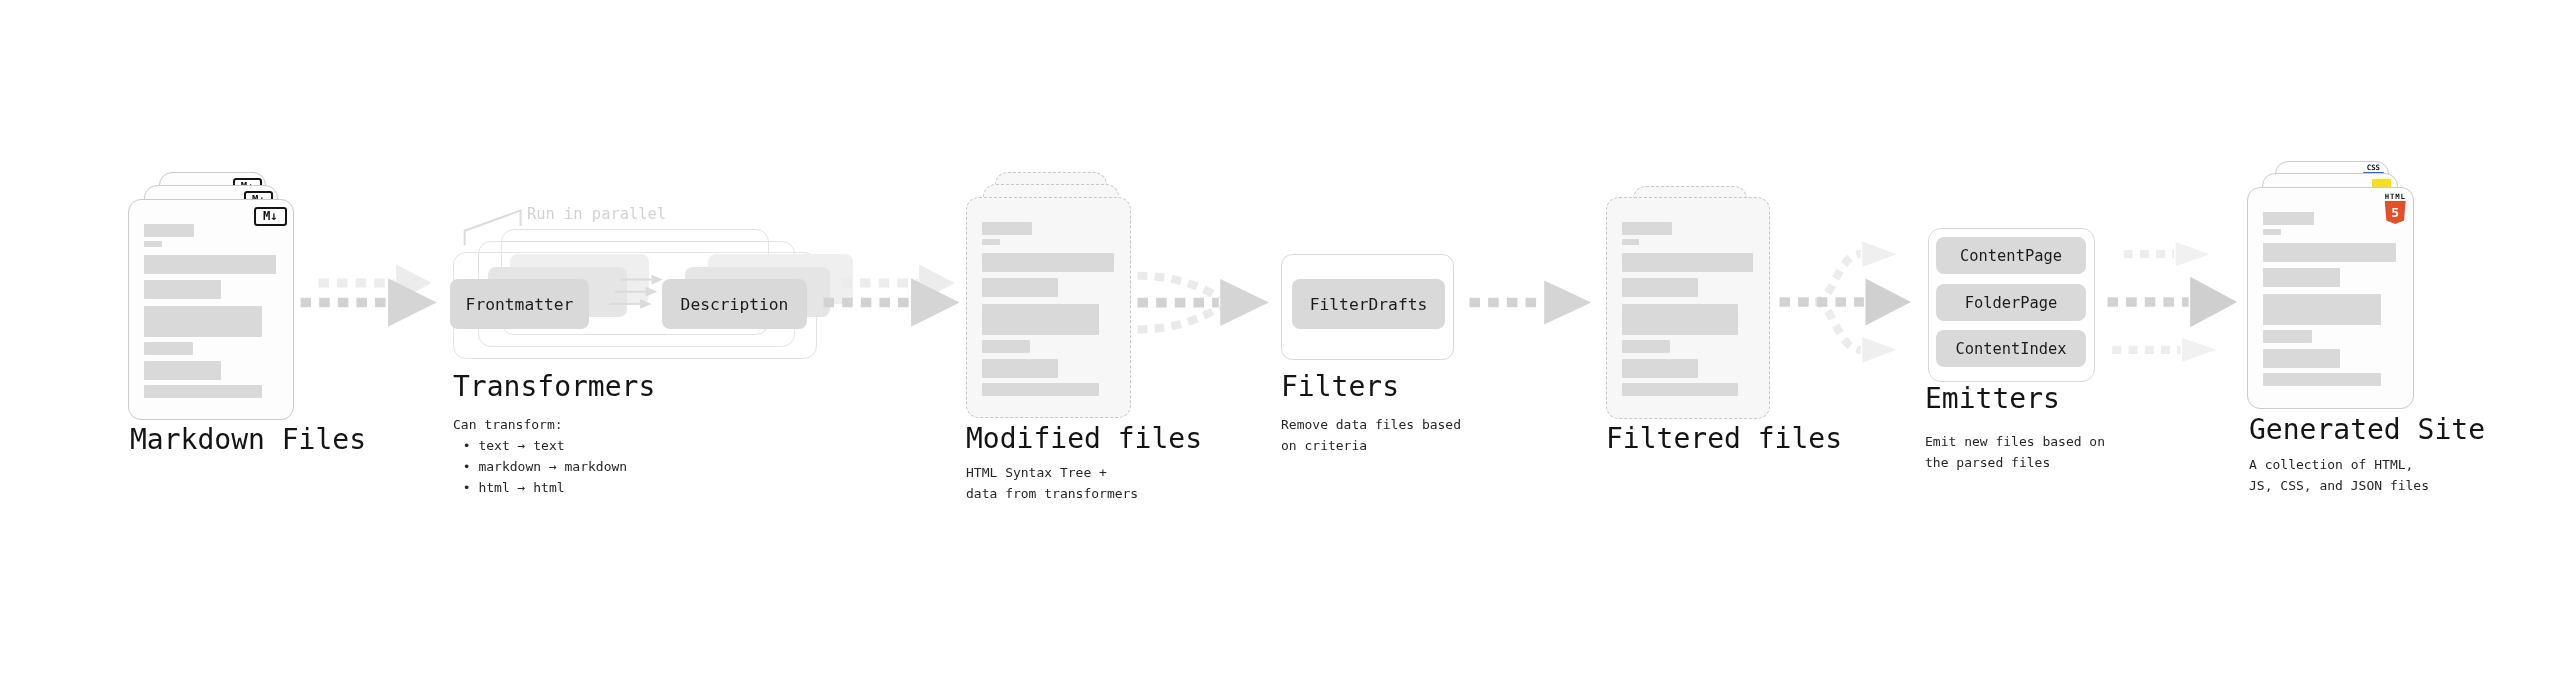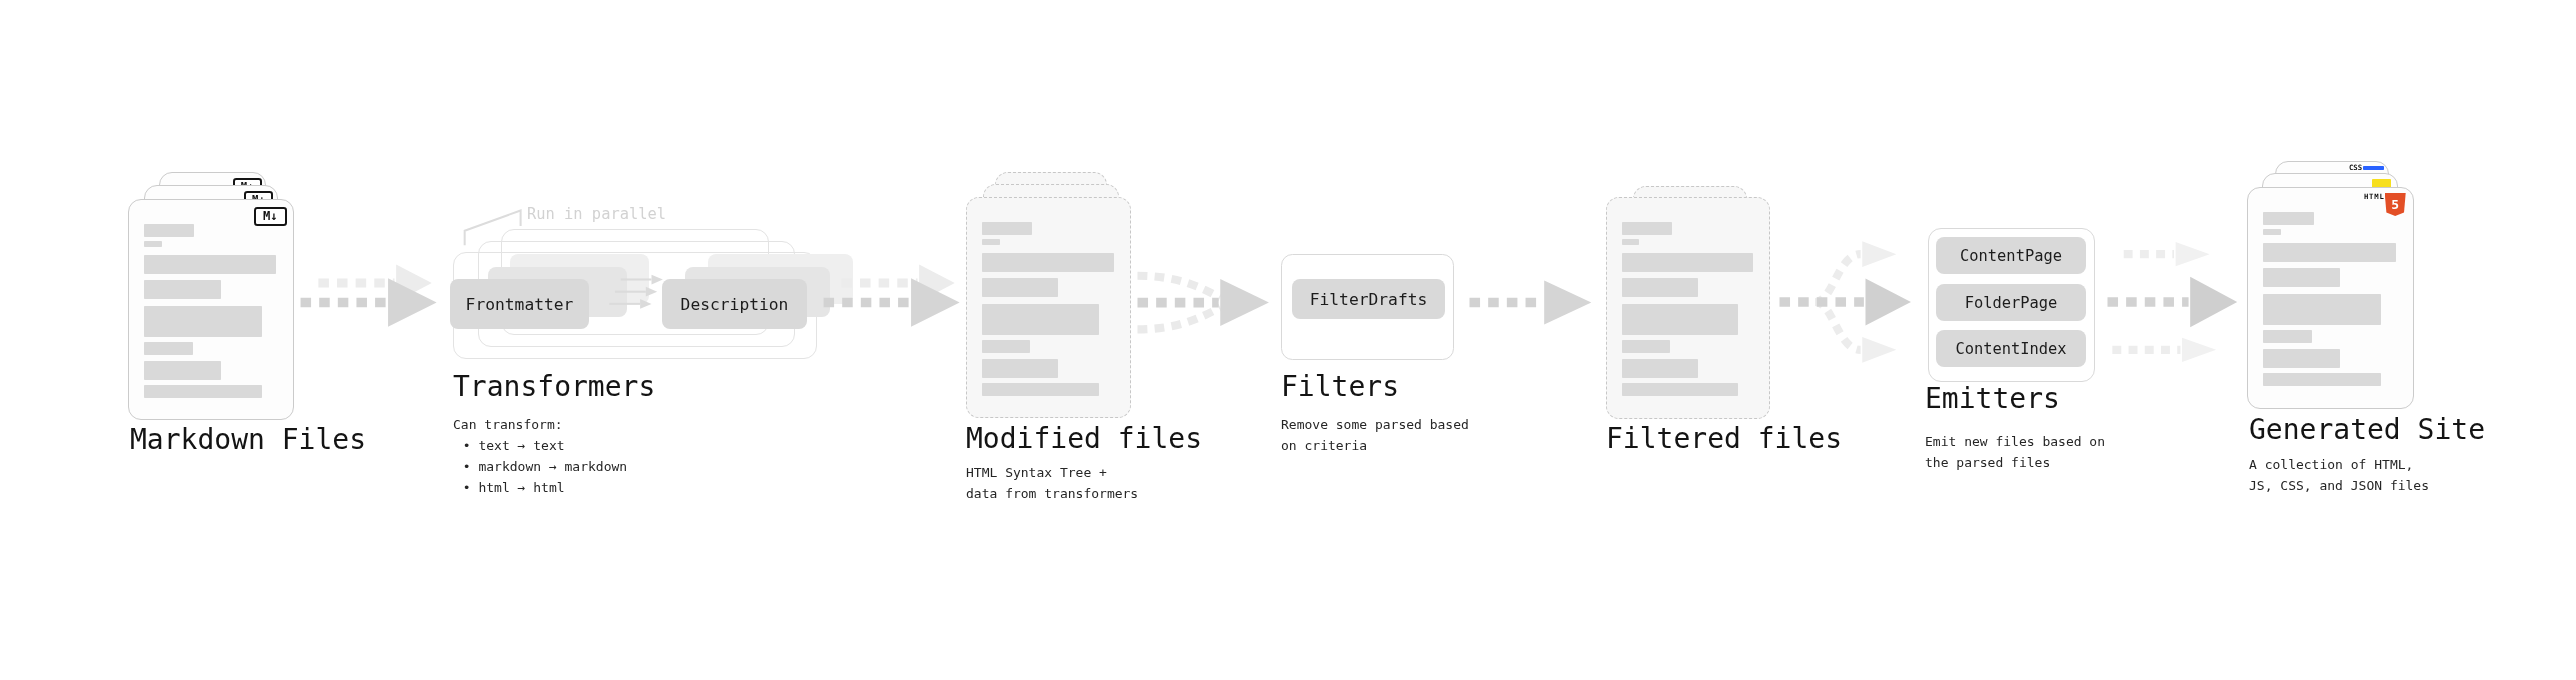--- a/index.html
+++ b/index.html
@@ -20,25 +20,25 @@
   
   .frame{position:absolute;border:1.6px solid #e3e3e3;border-radius:13px;box-sizing:border-box;}
   .panel{position:absolute;background:#ffffff;border:1.6px solid #d9d9d9;border-radius:11.4px;box-sizing:border-box;}
   .pill{position:absolute;background:#d9d9d9;border-radius:8.1px;box-sizing:border-box;
         display:flex;align-items:center;justify-content:center;font-size:16.3px;color:#1c1c1c;white-space:nowrap;}
   .pill.ghost1{background:#e5e5e5;}
   .pill.ghost2{background:#efefef;}
   
   .md-badge{position:absolute;background:#ffffff;border:2px solid #141414;border-radius:3.3px;
         display:flex;align-items:center;justify-content:center;font-weight:bold;color:#141414;box-sizing:border-box;}
-  .css-badge{position:absolute;display:flex;align-items:center;gap:0.8px;}
+  .css-badge{position:absolute;display:flex;flex-direction:column;align-items:center;gap:0.8px;}
   .css-badge .txt{font-size:7.3px;line-height:7.3px;font-weight:bold;color:#111;}
   .css-badge .bar2{width:21px;height:3.3px;border-radius:0.8px;}
   .js-badge{position:absolute;width:19.5px;height:10.6px;border-radius:0.8px;}
-  .html5-badge{position:absolute;display:flex;flex-direction:row;align-items:flex-start;}
+  .html5-badge{position:absolute;display:flex;flex-direction:column;align-items:center;}
   .html5-badge .txt{font-size:7.3px;line-height:8.1px;font-weight:bold;letter-spacing:0.8px;color:#111;}
   .shield{width:21px;height:23px;display:flex;align-items:center;justify-content:center;
         color:#fff;font-weight:bold;font-size:13px;
         clip-path:polygon(0 0,100% 0,92% 85%,50% 100%,8% 85%);}
   svg{position:absolute;overflow:visible;}
 </style>
 </head>
 <body>
 
 <div>
@@ -144,24 +144,24 @@
 
 <svg style="left:1131px;top:266px;" width="142" height="78" viewBox="0 0 175 96">
   <path d="M 8,12 C 55,12 82,24 110,39" fill="none" stroke="#eaeaea" stroke-width="10" stroke-dasharray="12 9"></path>
   <path d="M 8,78 C 55,78 82,66 110,51" fill="none" stroke="#eaeaea" stroke-width="10" stroke-dasharray="12 9"></path>
   <line x1="8" y1="45" x2="108" y2="45" stroke="#d2d2d2" stroke-width="12" stroke-dasharray="13 10"></line>
   <polygon points="110,16 110,74 170,45" fill="#d5d5d5"></polygon>
 </svg>
 
 <div>
   <div class="panel" style="left:1281px;top:254px;width:173px;height:106px;"></div>
-  <div class="pill" style="left:1292px;top:279px;width:153px;height:40px;">FilterDrafts</div>
+  <div class="pill" style="left:1292px;top:279px;width:153px;height:50px;">FilterDrafts</div>
   <div class="h1" style="left:1281px;top:375px;">Filters</div>
   <div class="desc" style="left:1281px;top:414px;">
-    <div>Remove some parsed based</div>
+    <div>Remove data files based</div>
     <div>on criteria</div>
   </div>
 </div>
 
 <svg style="left:1463px;top:278px;" width="134" height="49" viewBox="0 0 165 60">
   <line x1="8" y1="30" x2="98" y2="30" stroke="#d2d2d2" stroke-width="12" stroke-dasharray="13 10"></line>
   <polygon points="100,3 100,57 158,30" fill="#d5d5d5"></polygon>
 </svg>
 
 <div>

